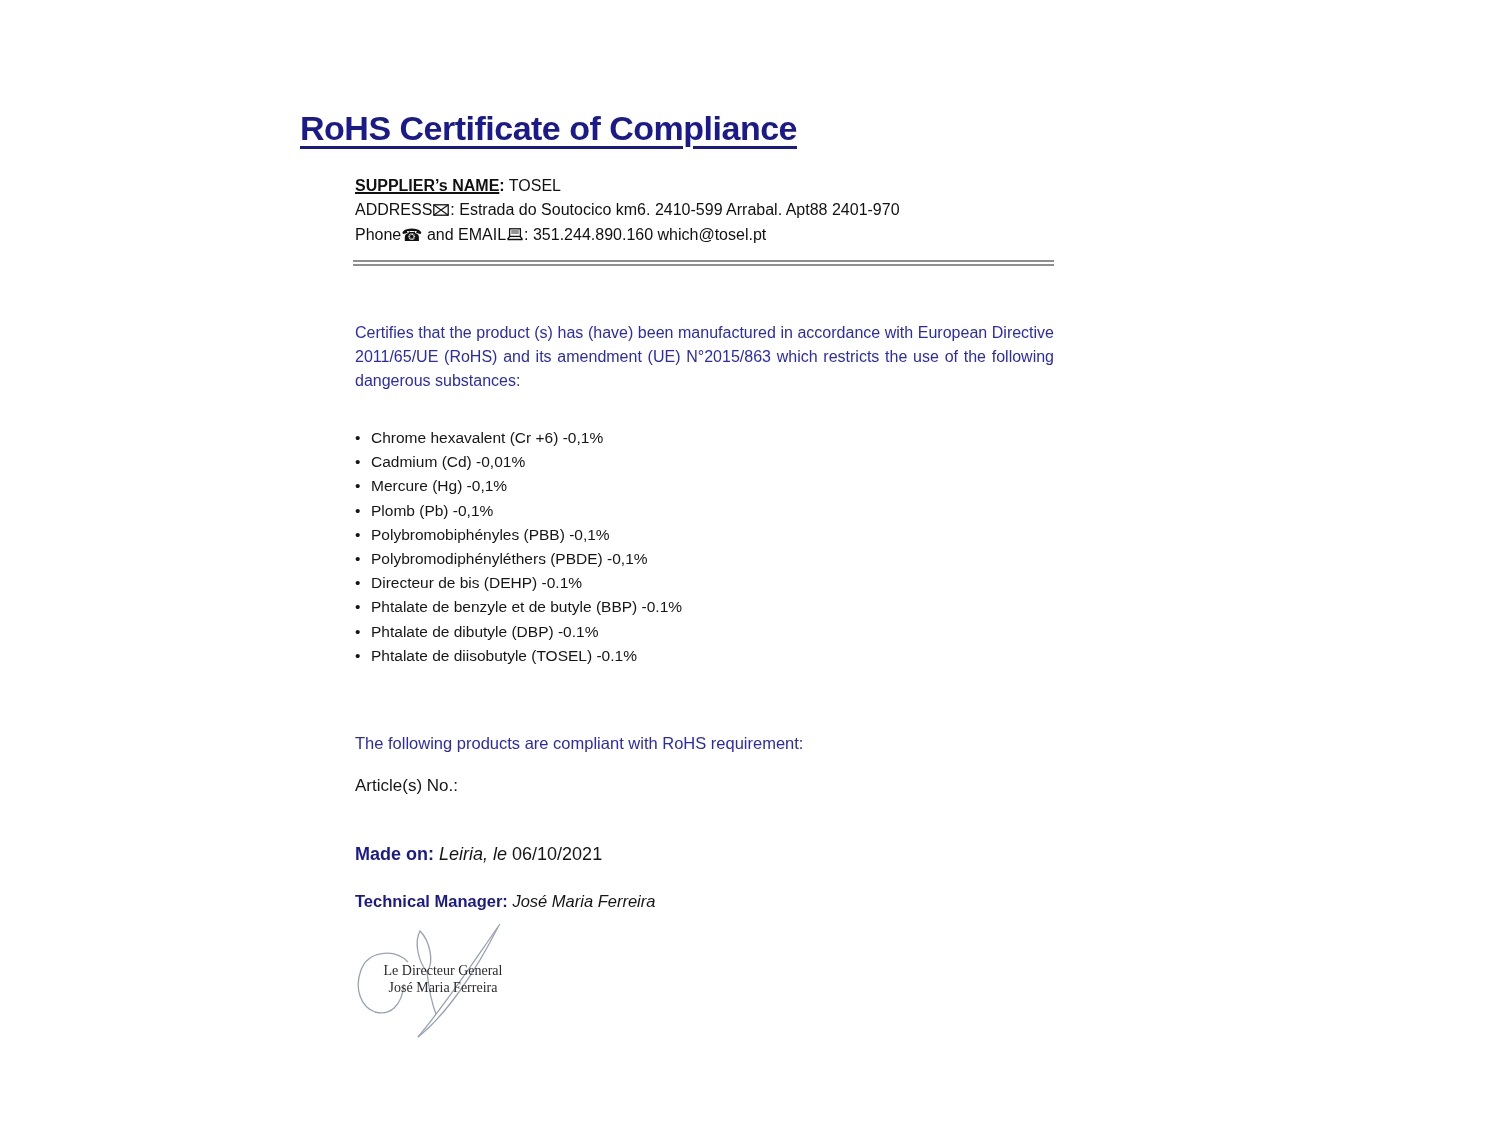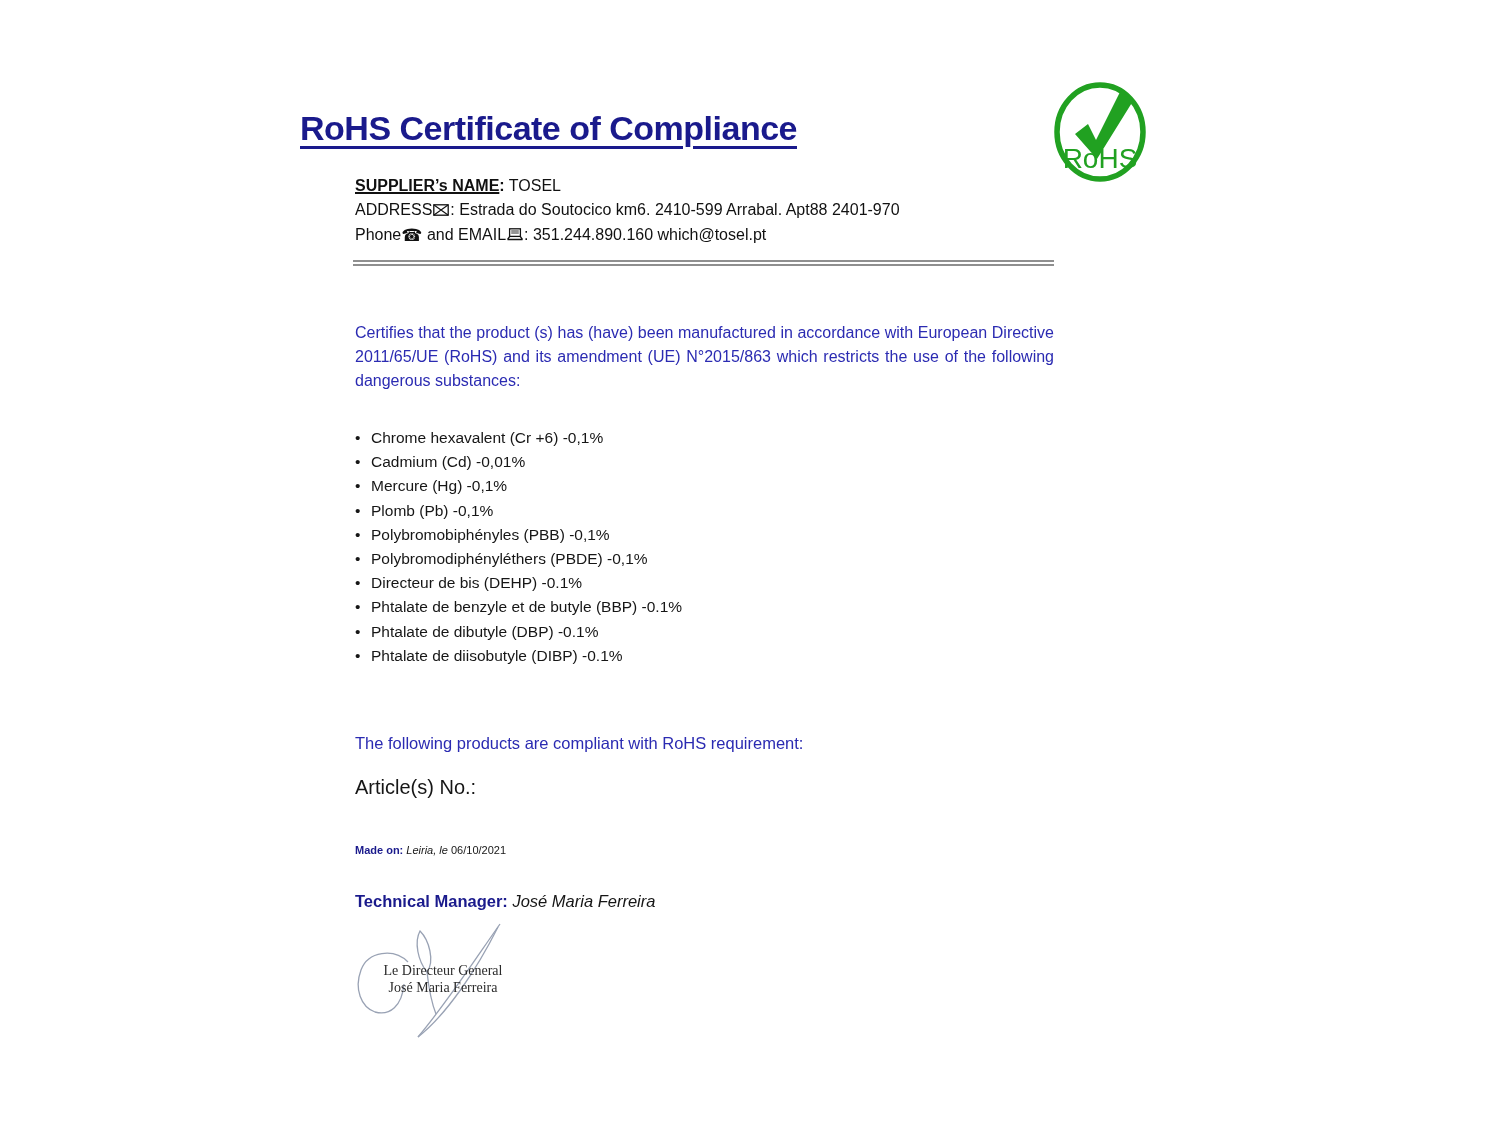--- a/index.html
+++ b/index.html
@@ -42,49 +42,42 @@
   }
 
   
   .subst{left:355px;top:426px;width:640px;font-size:15.5px;line-height:24.2px;color:#161616;
     list-style:none;margin:0;padding:0;}
   .subst li{margin:0;padding:0;}
   .subst .bullet{display:inline-block;width:16px;}
 
   
   .compliance-line{left:355px;top:734px;width:700px;font-size:16.5px;color:#2b2bb2;}
-  .article-line{left:355px;top:776px;width:400px;font-size:20px;color:#161616;}
+  .article-line{left:355px;top:776px;width:400px;font-size:17px;color:#161616;}
 
   
-  .made-line{left:355px;top:844px;width:560px;font-size:11px;color:#161616;}
+  .made-line{left:355px;top:844px;width:560px;font-size:18px;color:#161616;}
   .manager-line{left:355px;top:892px;width:560px;font-size:16.5px;color:#161616;}
   .navy-label{font-weight:bold;color:#1a1a8c;}
   .italic-val{font-style:italic;}
 
   
   .sig-svg{left:352px;top:918px;width:160px;height:130px;}
   .sig-text{
     left:383px;top:963px;width:120px;text-align:center;
     font-family:"Liberation Serif", serif;font-size:14px;line-height:16.5px;color:#2b2b2b;
   }
 </style>
 </head>
 <body>
 
 <div class="page">
 
   <h1 class="abs doc-title">RoHS Certificate of Compliance</h1>
 
-  <div class="abs logo-box">
-    <svg width="98" height="106" viewBox="0 0 98 106">
-      <ellipse cx="48" cy="52" rx="43" ry="47" fill="none" stroke="#21a121" stroke-width="5.5"></ellipse>
-      <polygon points="23,54 36,44 44,60 68,12 81,21 45,79" fill="#21a121"></polygon>
-      <text x="48" y="88" text-anchor="middle" fill="#21a121" font-family="Liberation Sans, sans-serif" font-size="28" font-weight="400">RoHS</text>
-    </svg>
-  </div>
 
   <div class="abs supplier">
     <div>
       <span class="lbl-strong lbl-underline">SUPPLIER’s NAME</span><span class="lbl-strong">:</span><span> TOSEL</span>
     </div>
     <div>
       <span>ADDRESS</span><span class="inline-icon"><svg width="16" height="12" viewBox="0 0 16 12">
             <rect x="0.8" y="0.8" width="14.4" height="10.4" fill="none" stroke="#111" stroke-width="1.3"></rect>
             <path d="M1,1 L15,11 M15,1 L1,11" stroke="#111" stroke-width="1.1" fill="none"></path>
           </svg></span><span>: Estrada do Soutocico km6. 2410-599 Arrabal. Apt88 2401-970</span>
@@ -105,21 +98,21 @@
   <ul class="abs subst">
     <li><span class="bullet">•</span><span>Chrome hexavalent (Cr +6) -0,1%</span></li>
     <li><span class="bullet">•</span><span>Cadmium (Cd) -0,01%</span></li>
     <li><span class="bullet">•</span><span>Mercure (Hg) -0,1%</span></li>
     <li><span class="bullet">•</span><span>Plomb (Pb) -0,1%</span></li>
     <li><span class="bullet">•</span><span>Polybromobiphényles (PBB) -0,1%</span></li>
     <li><span class="bullet">•</span><span>Polybromodiphényléthers (PBDE) -0,1%</span></li>
     <li><span class="bullet">•</span><span>Directeur de bis (DEHP) -0.1%</span></li>
     <li><span class="bullet">•</span><span>Phtalate de benzyle et de butyle (BBP) -0.1%</span></li>
     <li><span class="bullet">•</span><span>Phtalate de dibutyle (DBP) -0.1%</span></li>
-    <li><span class="bullet">•</span><span>Phtalate de diisobutyle (DIBP) -0.1%</span></li>
+    <li><span class="bullet">•</span><span>Phtalate de diisobutyle (TOSEL) -0.1%</span></li>
   </ul>
 
   <div class="abs compliance-line">The following products are compliant with RoHS requirement:</div>
   <div class="abs article-line">Article(s) No.:</div>
 
   <div class="abs made-line">
     <span class="navy-label">Made on:</span><span class="italic-val"> Leiria, le</span><span> 06/10/2021</span>
   </div>
 
   <div class="abs manager-line">

